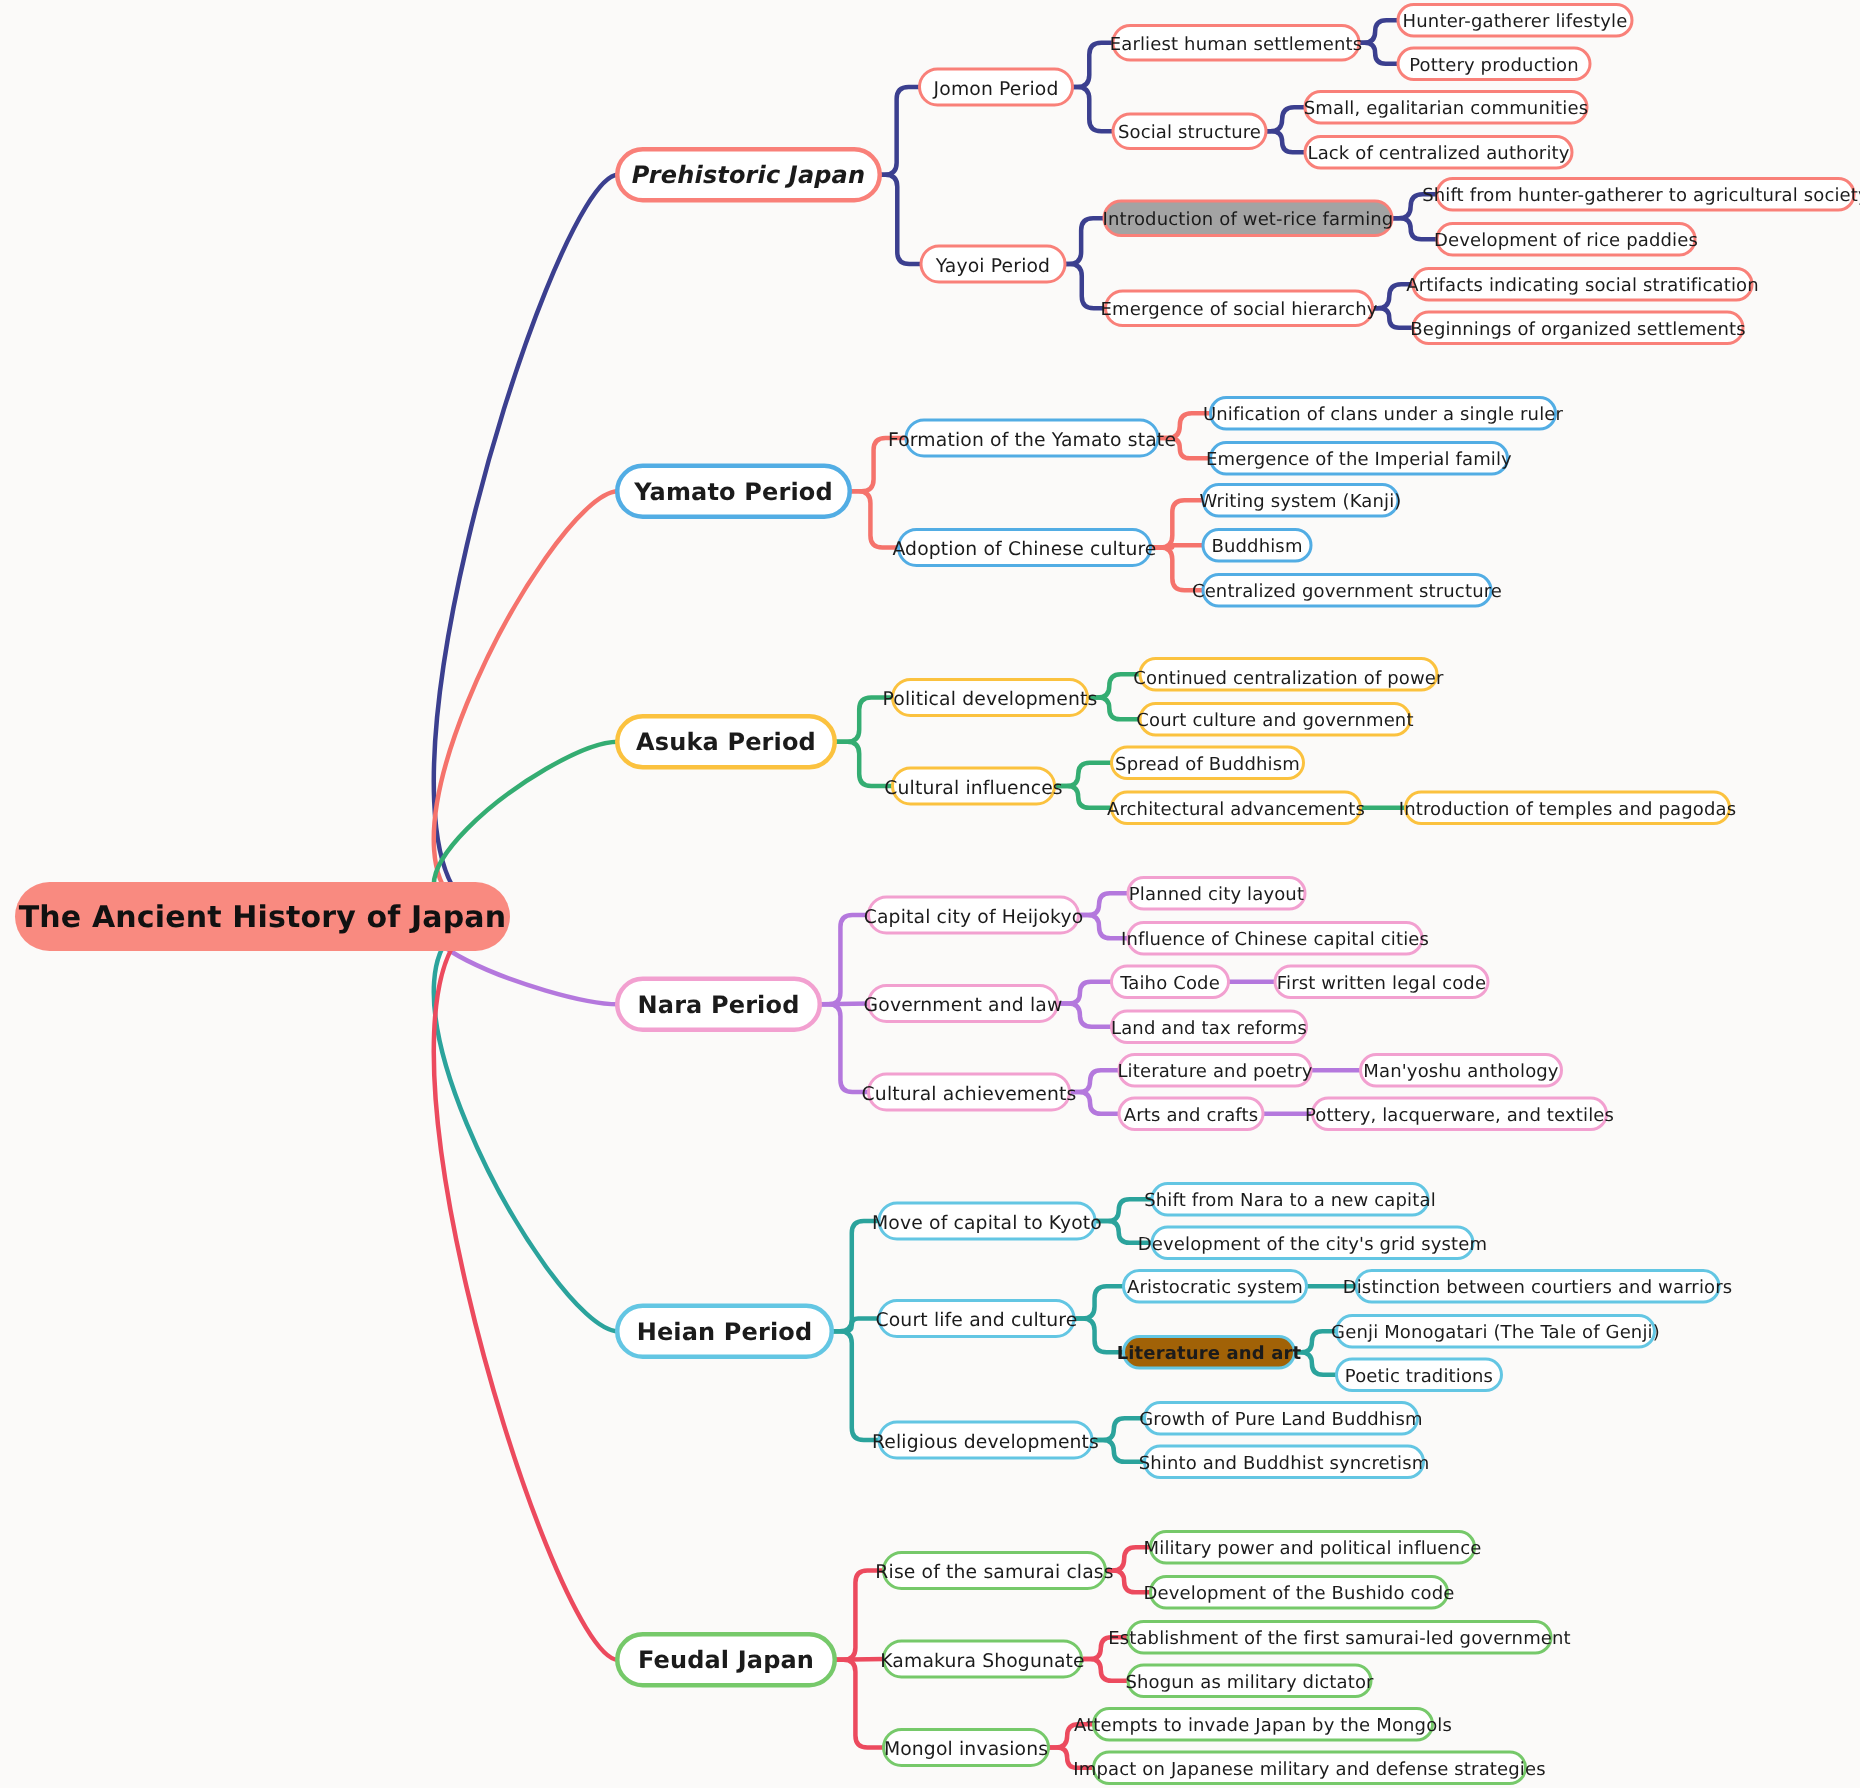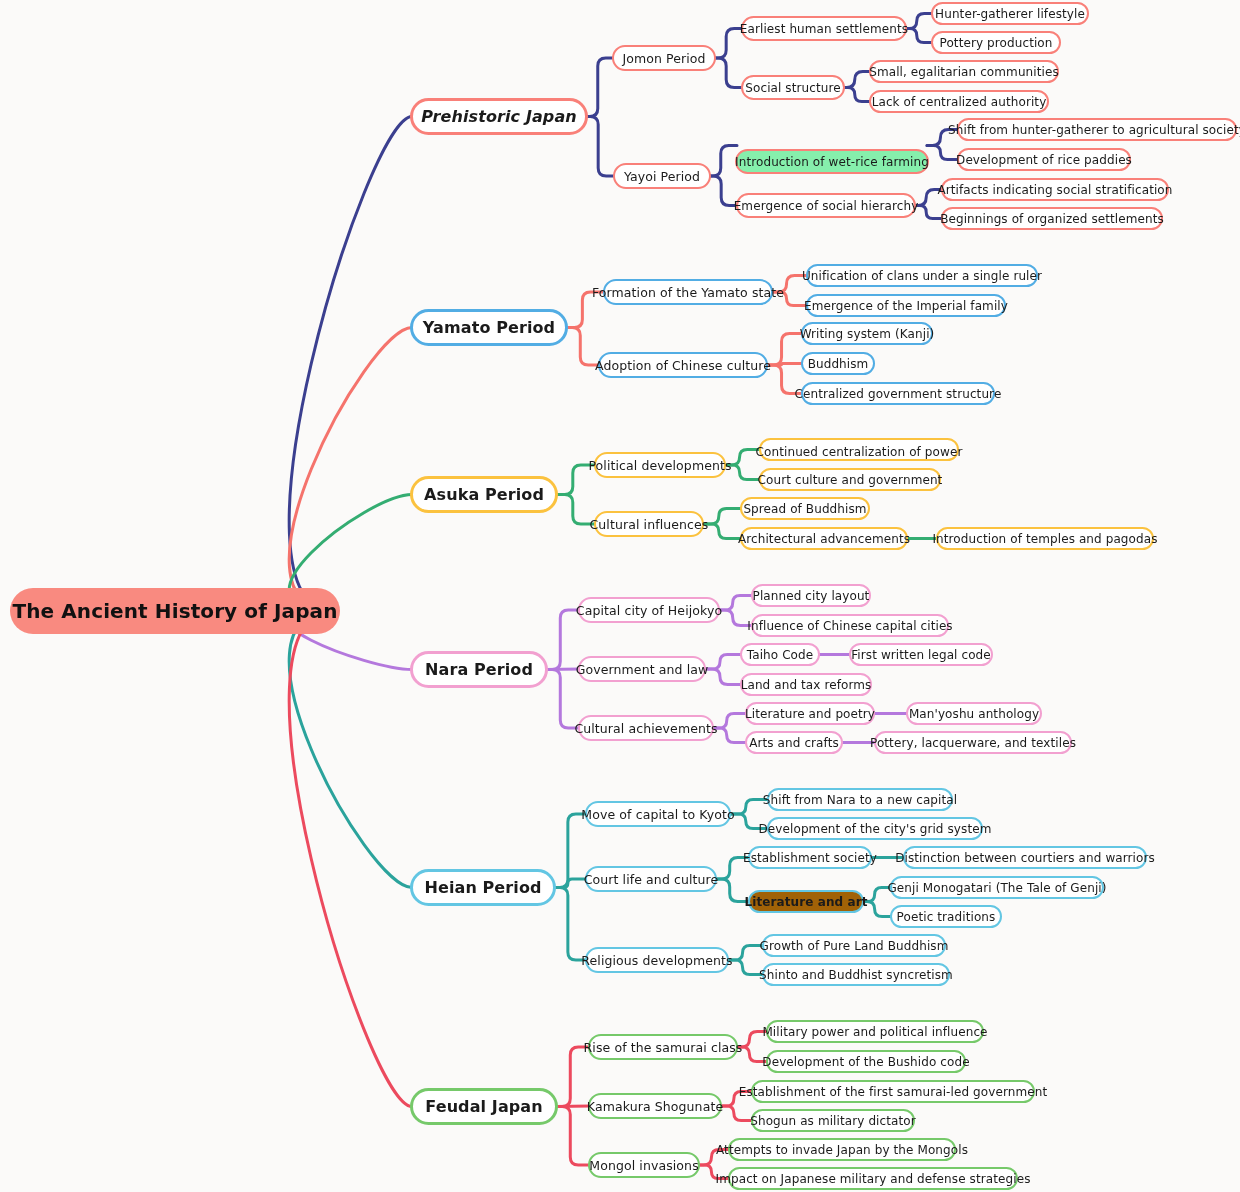--- a/index.html
+++ b/index.html
@@ -139,21 +139,21 @@
     </div>
     <div class="node lvl4" style="left: 869px; top: 60px; width: 190px; height: 23px; border-color: rgb(249, 128, 121); background: rgb(255, 255, 255);">
       <span>Small, egalitarian communities</span>
     </div>
     <div class="node lvl4" style="left: 869px; top: 90px; width: 180px; height: 23px; border-color: rgb(249, 128, 121); background: rgb(255, 255, 255);">
       <span>Lack of centralized authority</span>
     </div>
     <div class="node lvl2" style="left: 613px; top: 163px; width: 98px; height: 26px; border-color: rgb(249, 128, 121); background: rgb(255, 255, 255);">
       <span>Yayoi Period</span>
     </div>
-    <div class="node lvl3" style="left: 735px; top: 149px; width: 194px; height: 25px; border-color: rgb(249, 128, 121); background: #86efac;">
+    <div class="node lvl3" style="left: 735px; top: 133px; width: 194px; height: 25px; border-color: rgb(249, 128, 121); background: #a3a3a3;">
       <span>Introduction of wet-rice farming</span>
     </div>
     <div class="node lvl4" style="left: 957px; top: 118px; width: 280px; height: 23px; border-color: rgb(249, 128, 121); background: rgb(255, 255, 255);">
       <span>Shift from hunter-gatherer to agricultural society</span>
     </div>
     <div class="node lvl4" style="left: 957px; top: 148px; width: 174px; height: 23px; border-color: rgb(249, 128, 121); background: rgb(255, 255, 255);">
       <span>Development of rice paddies</span>
     </div>
     <div class="node lvl3" style="left: 736px; top: 193px; width: 180px; height: 25px; border-color: rgb(249, 128, 121); background: rgb(255, 255, 255);">
       <span>Emergence of social hierarchy</span>
@@ -260,21 +260,21 @@
     <div class="node lvl3" style="left: 767px; top: 788px; width: 186px; height: 23px; border-color: rgb(99, 198, 227); background: rgb(255, 255, 255);">
       <span>Shift from Nara to a new capital</span>
     </div>
     <div class="node lvl3" style="left: 767px; top: 817px; width: 216px; height: 23px; border-color: rgb(99, 198, 227); background: rgb(255, 255, 255);">
       <span>Development of the city's grid system</span>
     </div>
     <div class="node lvl2" style="left: 585px; top: 866px; width: 132px; height: 26px; border-color: rgb(99, 198, 227); background: rgb(255, 255, 255);">
       <span>Court life and culture</span>
     </div>
     <div class="node lvl3" style="left: 748px; top: 846px; width: 124px; height: 23px; border-color: rgb(99, 198, 227); background: rgb(255, 255, 255);">
-      <span>Establishment society</span>
+      <span>Aristocratic system</span>
     </div>
     <div class="node lvl4" style="left: 903px; top: 846px; width: 244px; height: 23px; border-color: rgb(99, 198, 227); background: rgb(255, 255, 255);">
       <span>Distinction between courtiers and warriors</span>
     </div>
     <div class="node lvl3" style="left: 748px; top: 890px; width: 116px; height: 23px; border-color: rgb(99, 198, 227); background: #a16207; font-weight: bold;">
       <span>Literature and art</span>
     </div>
     <div class="node lvl4" style="left: 890px; top: 876px; width: 214px; height: 23px; border-color: rgb(99, 198, 227); background: rgb(255, 255, 255);">
       <span>Genji Monogatari (The Tale of Genji)</span>
     </div>

